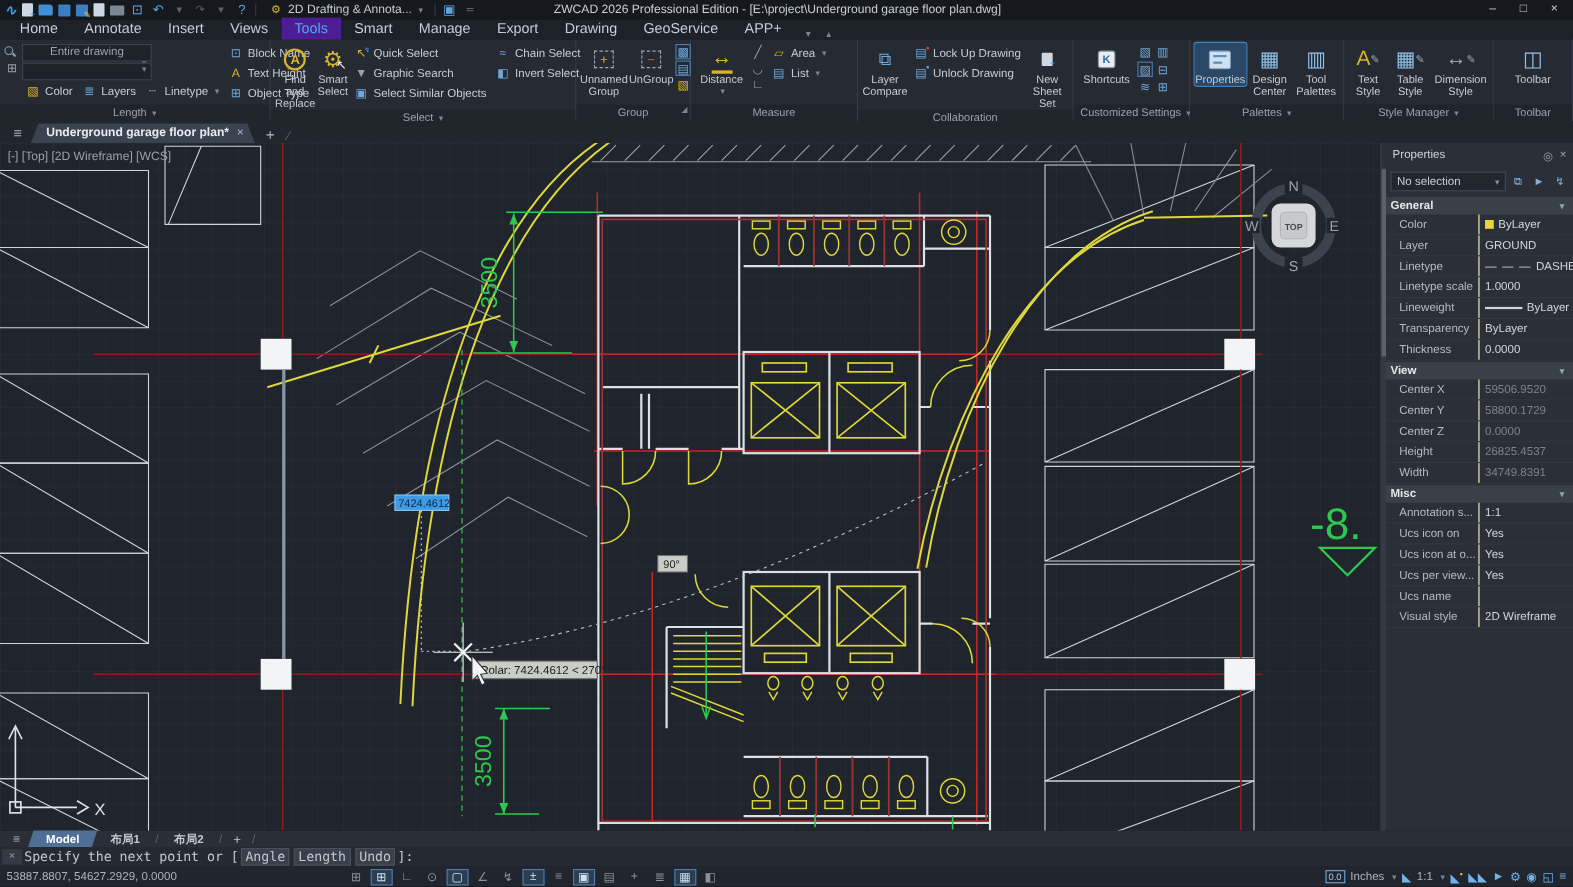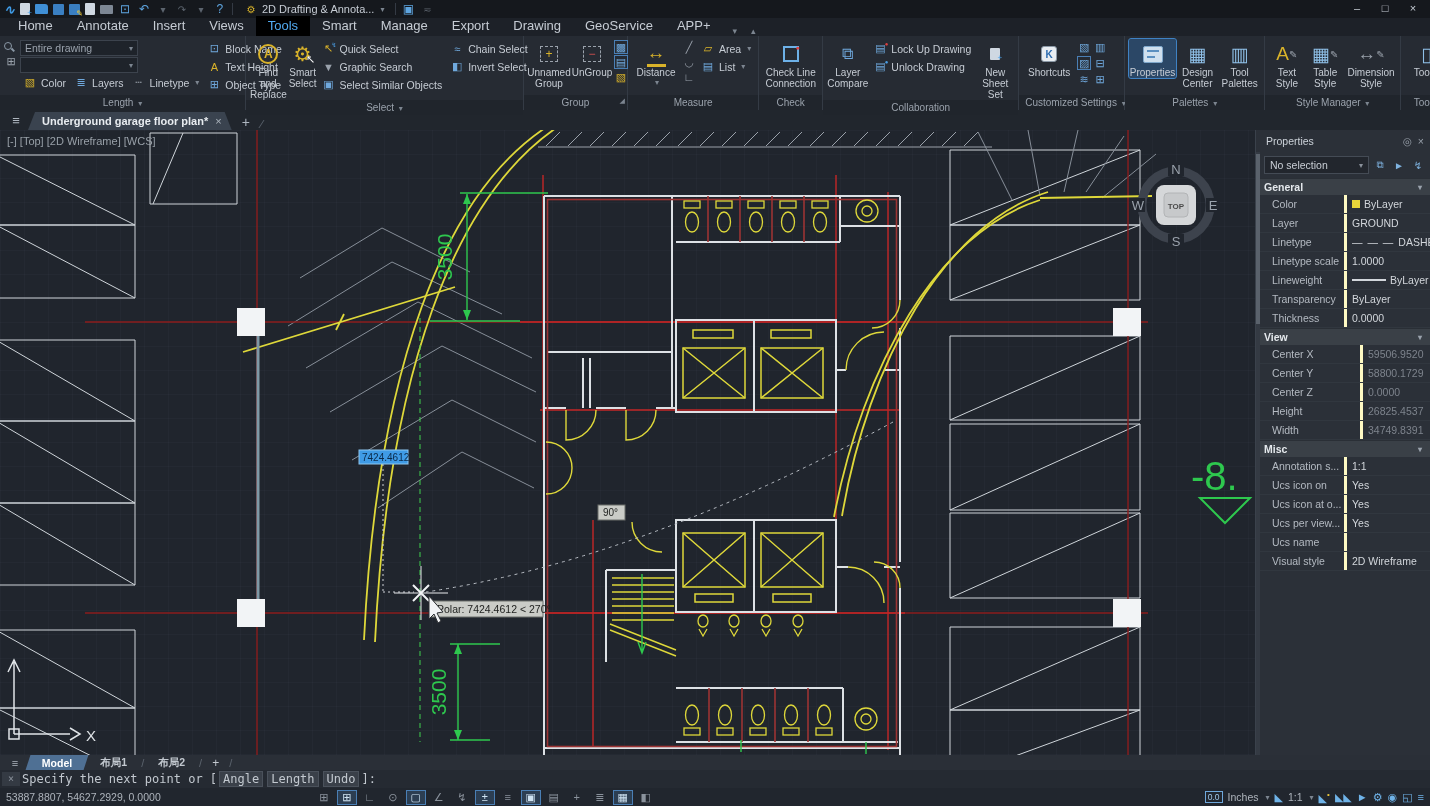--- a/index.html
+++ b/index.html
@@ -23,21 +23,21 @@
   .logo { color:#3f9be6; font-weight:bold; font-size:13px; font-style:italic; }
   .tb-sep { width:1px; height:12px; background:#343a44; }
   .ws-pill { display:flex; align-items:center; gap:4px; padding:1px 6px; color:#c6ccd4; }
   #title-text { margin-left:64px; color:#c9cfd7; font-size:11px; white-space:nowrap; }
   .wbtns { margin-left:auto; display:flex; gap:2px; }
   .wbtn { width:26px; height:16px; text-align:center; line-height:15px; color:#c6ccd4; font-size:11px; }
 
   
   #menubar { height:18px; background:#1d2128; display:flex; align-items:flex-end; padding-left:6px; }
   .mitem { padding:2px 12px 3px; font-size:13px; color:#c6ccd4; }
-  .mitem.active { background:#000000; color:#52aaf0; }
+  .mitem.active { background:#4c1d95; color:#52aaf0; }
   .m-caret { margin-left:6px; color:#7c8590; font-size:9px; padding:0 4px; }
 
   
   #ribbon { height:74px; background:#262b33; display:flex; }
   .rg { display:flex; flex-direction:column; border-right:1px solid #343b45; }
   .rg-body { flex:1; display:flex; align-items:flex-start; padding:3px 4px 0; gap:2px; }
   .rg-label { height:15px; background:#20252c; text-align:center; font-size:10px; color:#9aa2ac;
               line-height:15px; padding:0 6px; white-space:nowrap; position:relative; }
   .rg-label .corner { position:absolute; right:2px; bottom:2px; font-size:7px; color:#7c8590; }
   .rbtn { width:56px; display:flex; flex-direction:column; align-items:center; padding-top:2px; }
@@ -60,21 +60,21 @@
                justify-content:center; font-size:12px; }
   .key { width:16px; height:16px; border:1px solid #8a98a6; border-radius:3px; background:#e8edf2;
          color:#2a6bb0; font-size:10px; font-weight:bold; display:flex; align-items:center; justify-content:center; }
   .chk-ic { width:16px; height:16px; border:2px solid #6db1e8; position:relative; }
   .chk-ic i { position:absolute; right:-3px; top:-4px; color:#e04040; font-size:7px; font-style:normal; }
   .palicon { width:20px; height:17px; background:#cfe0ef; border:1px solid #7fa8cc; border-radius:2px;
              position:relative; }
   .palicon::after { content:""; position:absolute; left:3px; right:3px; top:3px; height:2px; background:#5a8fc0; }
   .palicon::before { content:""; position:absolute; left:3px; right:7px; bottom:4px; height:2px; background:#5a8fc0; }
   .combo { width:118px; height:16px; background:#1e232a; border:1px solid #3c434d; display:flex;
-           align-items:center; padding:0 4px; color:#9aa2ac; font-size:10.5px; }
+           align-items:center; padding:0 4px; color:#9aa2ac; font-size:10.5px;flex-direction:column; }
   .combo .ca { margin-left:auto; color:#7c8590; font-size:8px; }
   .mag { width:8px; height:8px; border:1.5px solid #8a98a6; border-radius:50%; position:relative; display:inline-block; }
   .mag::after { content:""; position:absolute; width:4px; height:1.5px; background:#8a98a6;
                 transform:rotate(45deg); right:-4px; bottom:-1px; }
   .dd { color:#7c8590; font-size:8px; margin-left:2px; }
 
   
   #doctabs { height:20px; background:#21262d; display:flex; align-items:flex-end; padding-left:4px; }
   .hamb { width:24px; text-align:center; color:#aeb6bf; font-size:13px; align-self:center; }
   .dtab { background:#3a434f; color:#e8ecf0; font-weight:bold; font-size:11px; height:18px;
@@ -102,23 +102,23 @@
   .p-sel .ca { margin-left:auto; font-size:8px; color:#8a919b; }
   .p-tools { display:flex; gap:3px; }
   .p-tool { width:16px; height:16px; display:flex; align-items:center; justify-content:center;
             font-size:10px; color:#7fb3e0; }
   .p-sec { height:17px; background:#3a4047; display:flex; align-items:center; padding:0 8px;
            color:#e4e8ec; font-weight:bold; border-top:1px solid #2a2f36; }
   .p-sec .ca { margin-left:auto; font-size:8px; color:#9aa2ac; }
   .prow { height:19px; display:flex; align-items:center; border-bottom:1px solid #31373f;
           padding-left:16px; }
   .plabel { width:72px; color:#b4bac2; white-space:nowrap; overflow:hidden; }
-  .pval { flex:1; color:#d2d6db; border-left:3px solid #fef9c3; padding-left:5px; height:100%;
+  .pval { flex:1; color:#d2d6db; border-left:1px solid #fef9c3; padding-left:5px; height:100%;
           display:flex; align-items:center; gap:4px; white-space:nowrap; overflow:hidden; }
-  .pval.rdonly { color:#7d838c;margin-left:16px; }
+  .pval.rdonly { color:#7d838c; }
   .swatch { width:8px; height:8px; background:#e8d53a; display:inline-block; }
   .lt-dash { color:#d2d6db; letter-spacing:1px; }
   .lw-line { display:inline-block; width:34px; height:2px; background:#d2d6db; }
 
   
   #modeltabs { height:15px; background:#2a2f37; display:flex; align-items:center; padding-left:4px; gap:2px; }
   .mt-burger { width:22px; text-align:center; color:#aeb6bf; font-size:11px; }
   .mtab { transform:skewX(-18deg); background:#4f7094; padding:0 14px; height:15px; display:flex; align-items:center; }
   .mtab span { transform:skewX(18deg); color:#fff; font-weight:bold; font-size:10.5px; }
   .mtab2 { padding:0 12px; color:#c3c9d0; font-size:10.5px;font-weight:bold; }
@@ -170,20 +170,21 @@
   <span class="qi txt">?</span>
   <span class="tb-sep"></span>
   <span class="ws-pill">
     <span class="qi y" style="color:#d9b32a">⚙</span>
     <span>2D Drafting &amp; Annota...</span>
     <span class="dd">▾</span>
   </span>
   <span class="tb-sep"></span>
   <span class="qi txt">▣</span>
   <span class="qi dim">≂</span>
+  <span id="title-text">ZWCAD 2026 Professional Edition - [E:\project\Underground garage floor plan.dwg]</span>
   <span class="wbtns">
     <span class="wbtn">–</span>
     <span class="wbtn">□</span>
     <span class="wbtn">×</span>
   </span>
 </div>
 
 <div id="menubar">
   <span class="mitem">Home</span>
   <span class="mitem">Annotate</span>
@@ -355,36 +356,20 @@
           <span>List</span>
           <span class="dd">▾</span>
         </div>
       </div>
     </div>
     <div class="rg-label">
       <span>Measure</span>
     </div>
   </div>
 
-  <div class="rg" style="width:64px">
-    <div class="rg-body" style="justify-content:center">
-      <div class="rbtn" style="width:60px">
-        <span class="ric">
-            <span class="chk-ic">
-              <i>●</i>
-            </span>
-          </span>
-        <span class="rlb">Check Line
-Connection</span>
-      </div>
-    </div>
-    <div class="rg-label">
-      <span>Check</span>
-    </div>
-  </div>
 
   <div class="rg" style="width:196px">
     <div class="rg-body">
       <div class="rbtn" style="width:50px">
         <span class="ric">
             <span class="ri" style="font-size:16px">⧉</span>
           </span>
         <span class="rlb">Layer
 Compare</span>
       </div>

